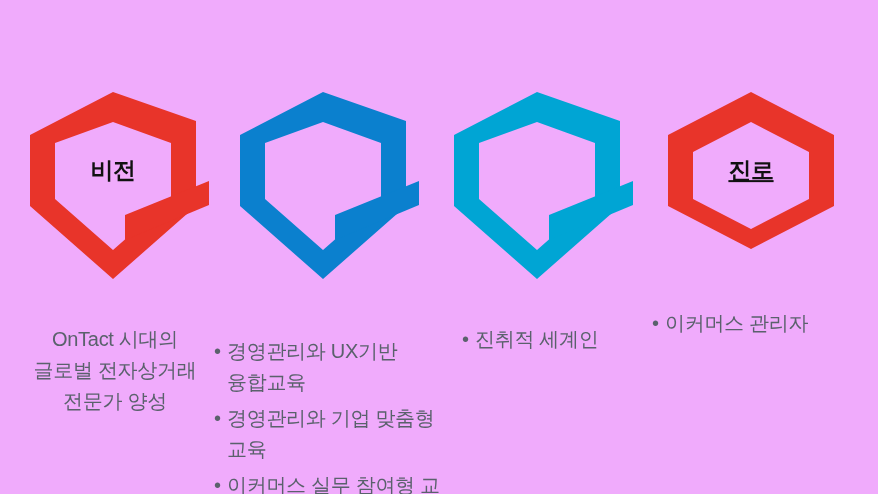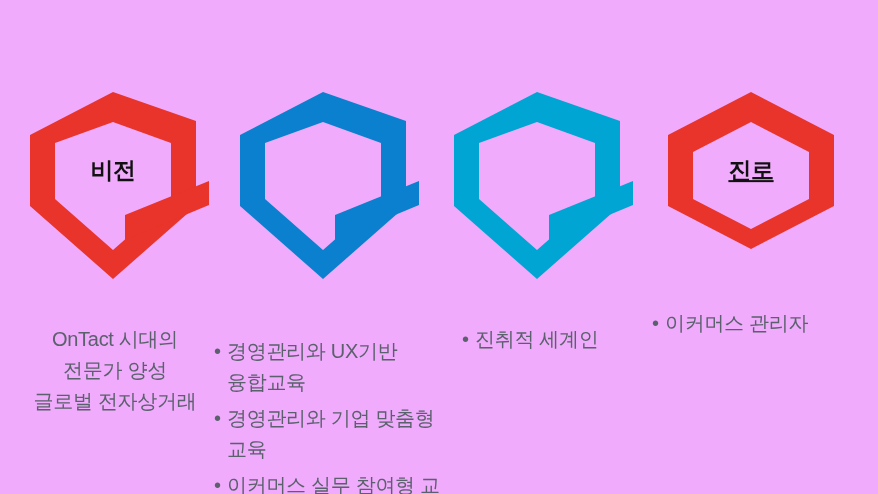--- a/index.html
+++ b/index.html
@@ -152,22 +152,22 @@
       <path fill="#e8342a" fill-rule="evenodd" d="M 751,92  L 834,135 L 834,206 L 751,249 L 668,206 L 668,135 Z
                M 751,122 L 809,152 L 809,199 L 751,229 L 693,199 L 693,152 Z"></path>
     </g>
   </svg>
 
   <div class="hex-label" style="left:113px; top:171px;">비전</div>
   <div class="hex-label" style="left:751px; top:171px;text-decoration:underline;">진로</div>
 
   <div class="col centered" style="left:20px; top:284px; width:190px;">
     <div class="line">OnTact 시대의</div>
+    <div class="line">글로벌 전자상거래</div>
     <div class="line">전문가 양성</div>
-    <div class="line">글로벌 전자상거래</div>
   </div>
 
   <div class="col" style="left:214px; top:296px; width:240px;">
     <div class="bullet-item">경영관리와 UX기반
 융합교육</div>
     <div class="bullet-item">경영관리와 기업 맞춤형 교육</div>
     <div class="bullet-item">이커머스 실무 참여형 교육</div>
   </div>
 
   <div class="col" style="left:462px; top:284px; width:175px;">

